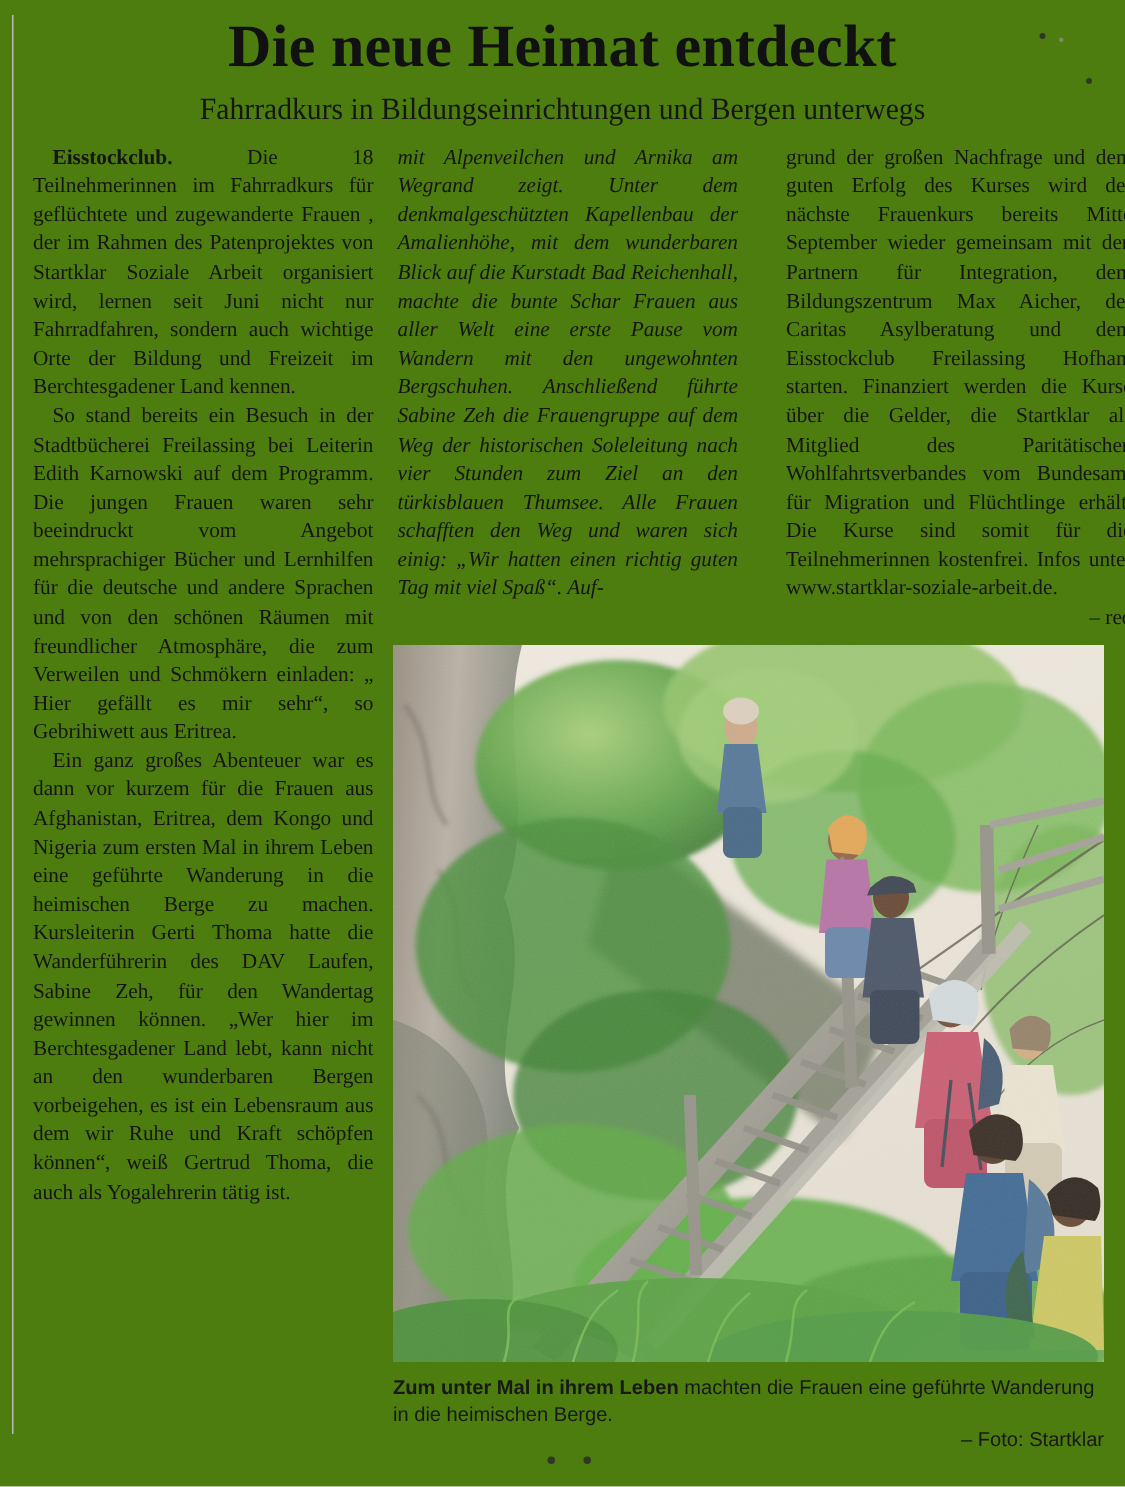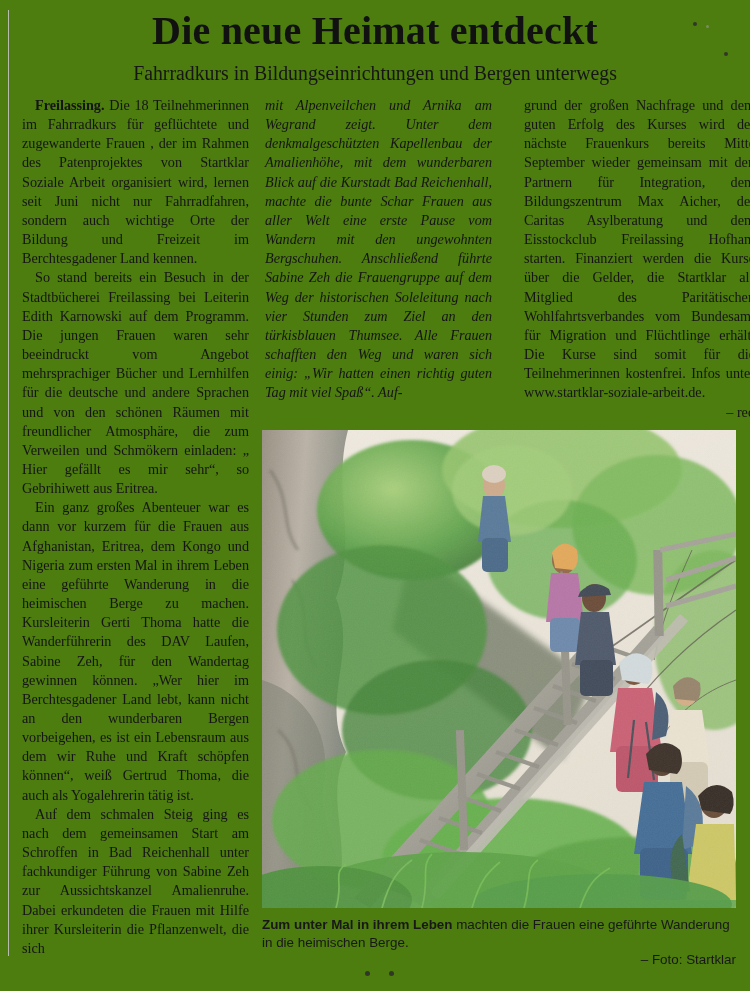--- a/index.html
+++ b/index.html
@@ -160,24 +160,23 @@
   <div class="left-rule"></div>
 
   <div class="masthead">
     <h1 class="headline">Die neue Heimat entdeckt</h1>
     <h2 class="subhead">Fahrradkurs in Bildungseinrichtungen und Bergen unterwegs</h2>
   </div>
 
   <div class="cols">
 
     <div class="col c1">
-      <p class="first"><span class="dateline">Freilassing.</span><span> Die 18 Teilnehmerinnen im Fahrradkurs für geflüchtete und zugewanderte Frauen , der im Rahmen des Patenprojektes von Startklar Soziale Arbeit organisiert wird, lernen seit Juni nicht nur Fahrradfahren, sondern auch wichtige Orte der Bildung und Freizeit im Berchtesgadener Land kennen.</span></p>
+      <p class="first"><span class="dateline">Eisstockclub.</span><span> Die 18 Teilnehmerinnen im Fahrradkurs für geflüchtete und zugewanderte Frauen , der im Rahmen des Patenprojektes von Startklar Soziale Arbeit organisiert wird, lernen seit Juni nicht nur Fahrradfahren, sondern auch wichtige Orte der Bildung und Freizeit im Berchtesgadener Land kennen.</span></p>
       <p>So stand bereits ein Besuch in der Stadtbücherei Freilassing bei Leiterin Edith Karnowski auf dem Programm. Die jungen Frauen waren sehr beeindruckt vom Angebot mehrsprachiger Bücher und Lernhilfen für die deutsche und andere Sprachen und von den schönen Räumen mit freundlicher Atmosphäre, die zum Verweilen und Schmökern einladen: „ Hier gefällt es mir sehr“, so Gebrihiwett aus Eritrea.</p>
       <p>Ein ganz großes Abenteuer war es dann vor kurzem für die Frauen aus Afghanistan, Eritrea, dem Kongo und Nigeria zum ersten Mal in ihrem Leben eine geführte Wanderung in die heimischen Berge zu machen. Kursleiterin Gerti Thoma hatte die Wanderführerin des DAV Laufen, Sabine Zeh, für den Wandertag gewinnen können. „Wer hier im Berchtesgadener Land lebt, kann nicht an den wunderbaren Bergen vorbeigehen, es ist ein Lebensraum aus dem wir Ruhe und Kraft schöpfen können“, weiß Gertrud Thoma, die auch als Yogalehrerin tätig ist.</p>
-      <p>Auf dem schmalen Steig ging es nach dem gemeinsamen Start am Schroffen in Bad Reichenhall unter fachkundiger Führung von Sabine Zeh zur Aussichtskanzel Amalienruhe. Dabei erkundeten die Frauen mit Hilfe ihrer Kursleiterin die Pflanzenwelt, die sich</p>
     </div>
 
     <div class="col c2">
       <p class="cont">mit Alpenveilchen und Arnika am Wegrand zeigt. Unter dem denkmalgeschützten Kapellenbau der Amalienhöhe, mit dem wunderbaren Blick auf die Kurstadt Bad Reichenhall, machte die bunte Schar Frauen aus aller Welt eine erste Pause vom Wandern mit den ungewohnten Bergschuhen. Anschließend führte Sabine Zeh die Frauengruppe auf dem Weg der historischen Soleleitung nach vier Stunden zum Ziel an den türkisblauen Thumsee. Alle Frauen schafften den Weg und waren sich einig: „Wir hatten einen richtig guten Tag mit viel Spaß“. Auf-</p>
     </div>
 
     <div class="col c3">
       <p class="cont">grund der großen Nachfrage und dem guten Erfolg des Kurses wird der nächste Frauenkurs bereits Mitte September wieder gemeinsam mit den Partnern für Integration, dem Bildungszentrum Max Aicher, der Caritas Asylberatung und dem Eisstockclub Freilassing Hofham starten. Finanziert werden die Kurse über die Gelder, die Startklar als Mitglied des Paritätischen Wohlfahrtsverbandes vom Bundesamt für Migration und Flüchtlinge erhält. Die Kurse sind somit für die Teilnehmerinnen kostenfrei. Infos unter www.startklar-soziale-arbeit.de.</p>
       <p class="endline">
           <span></span>

